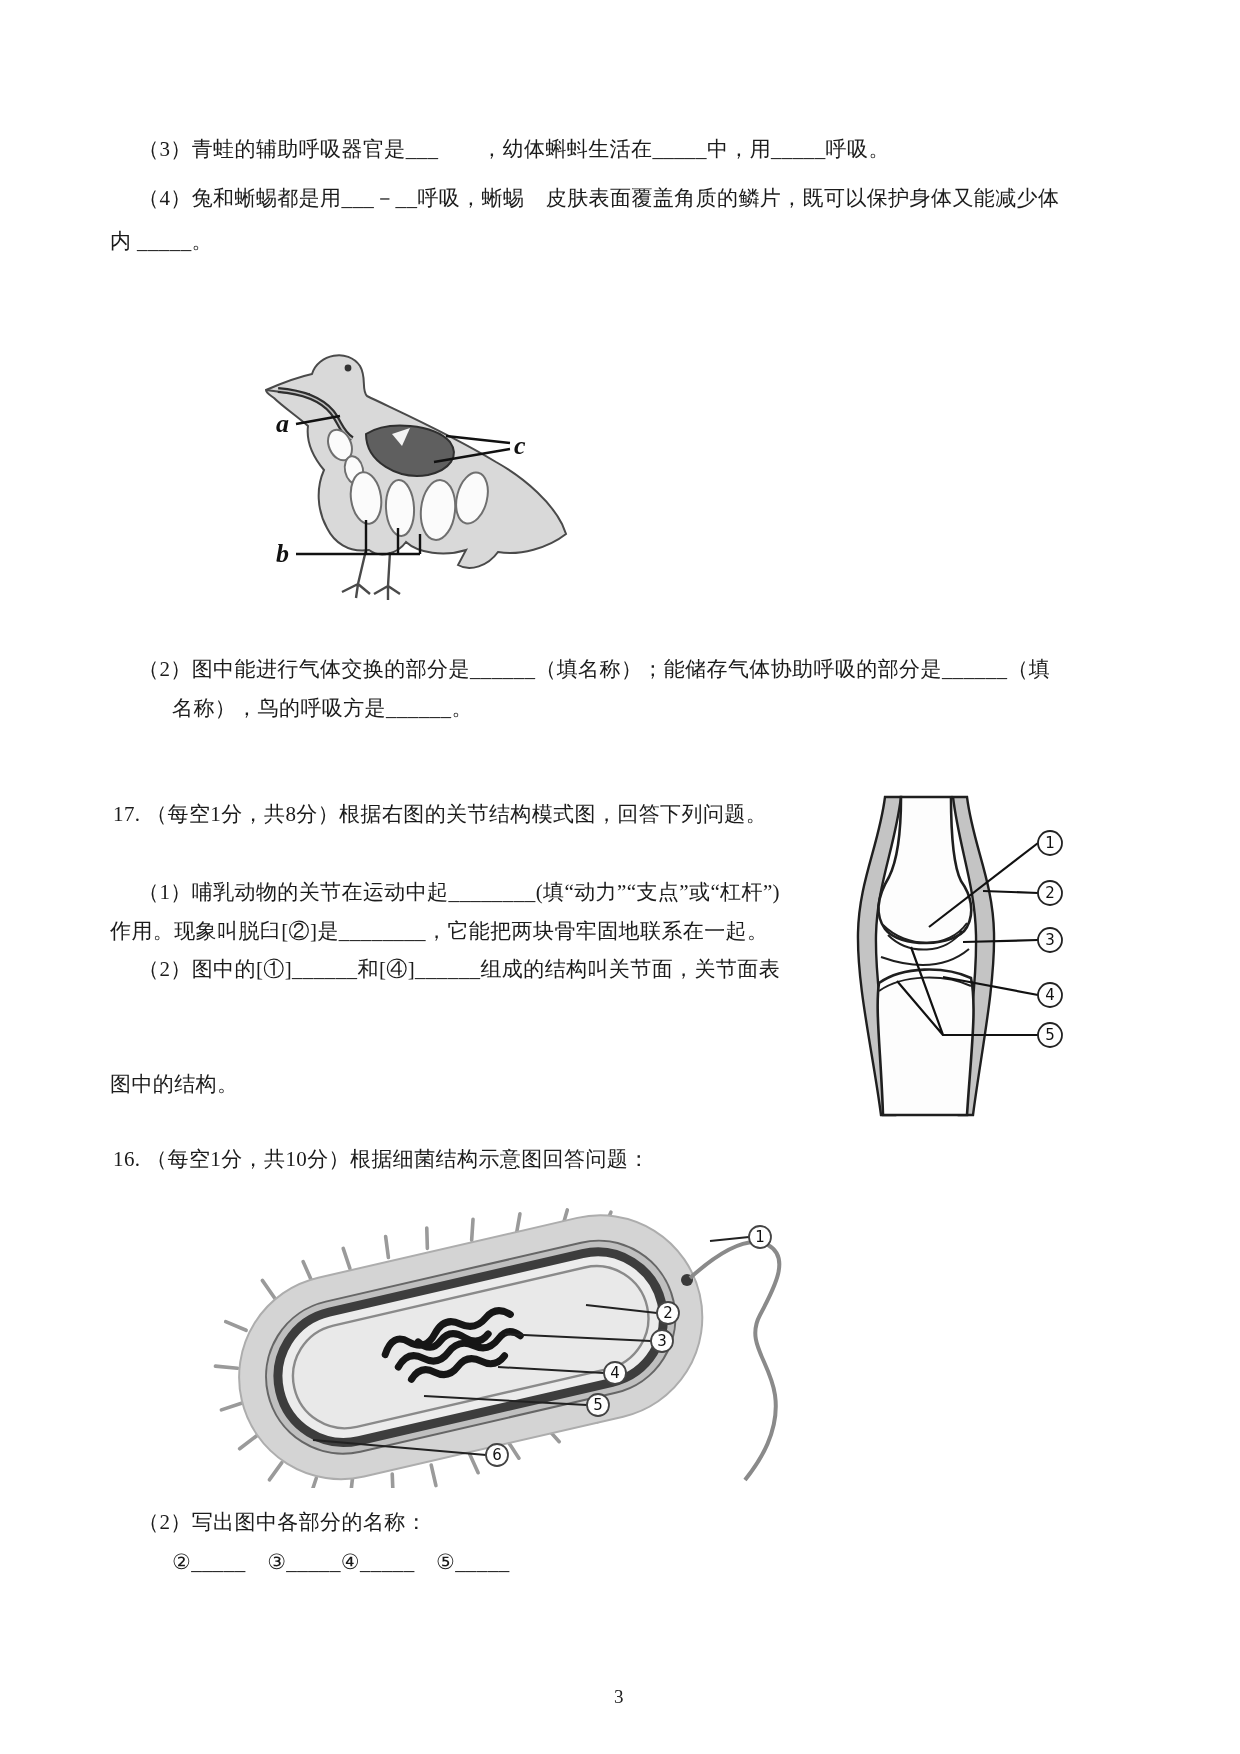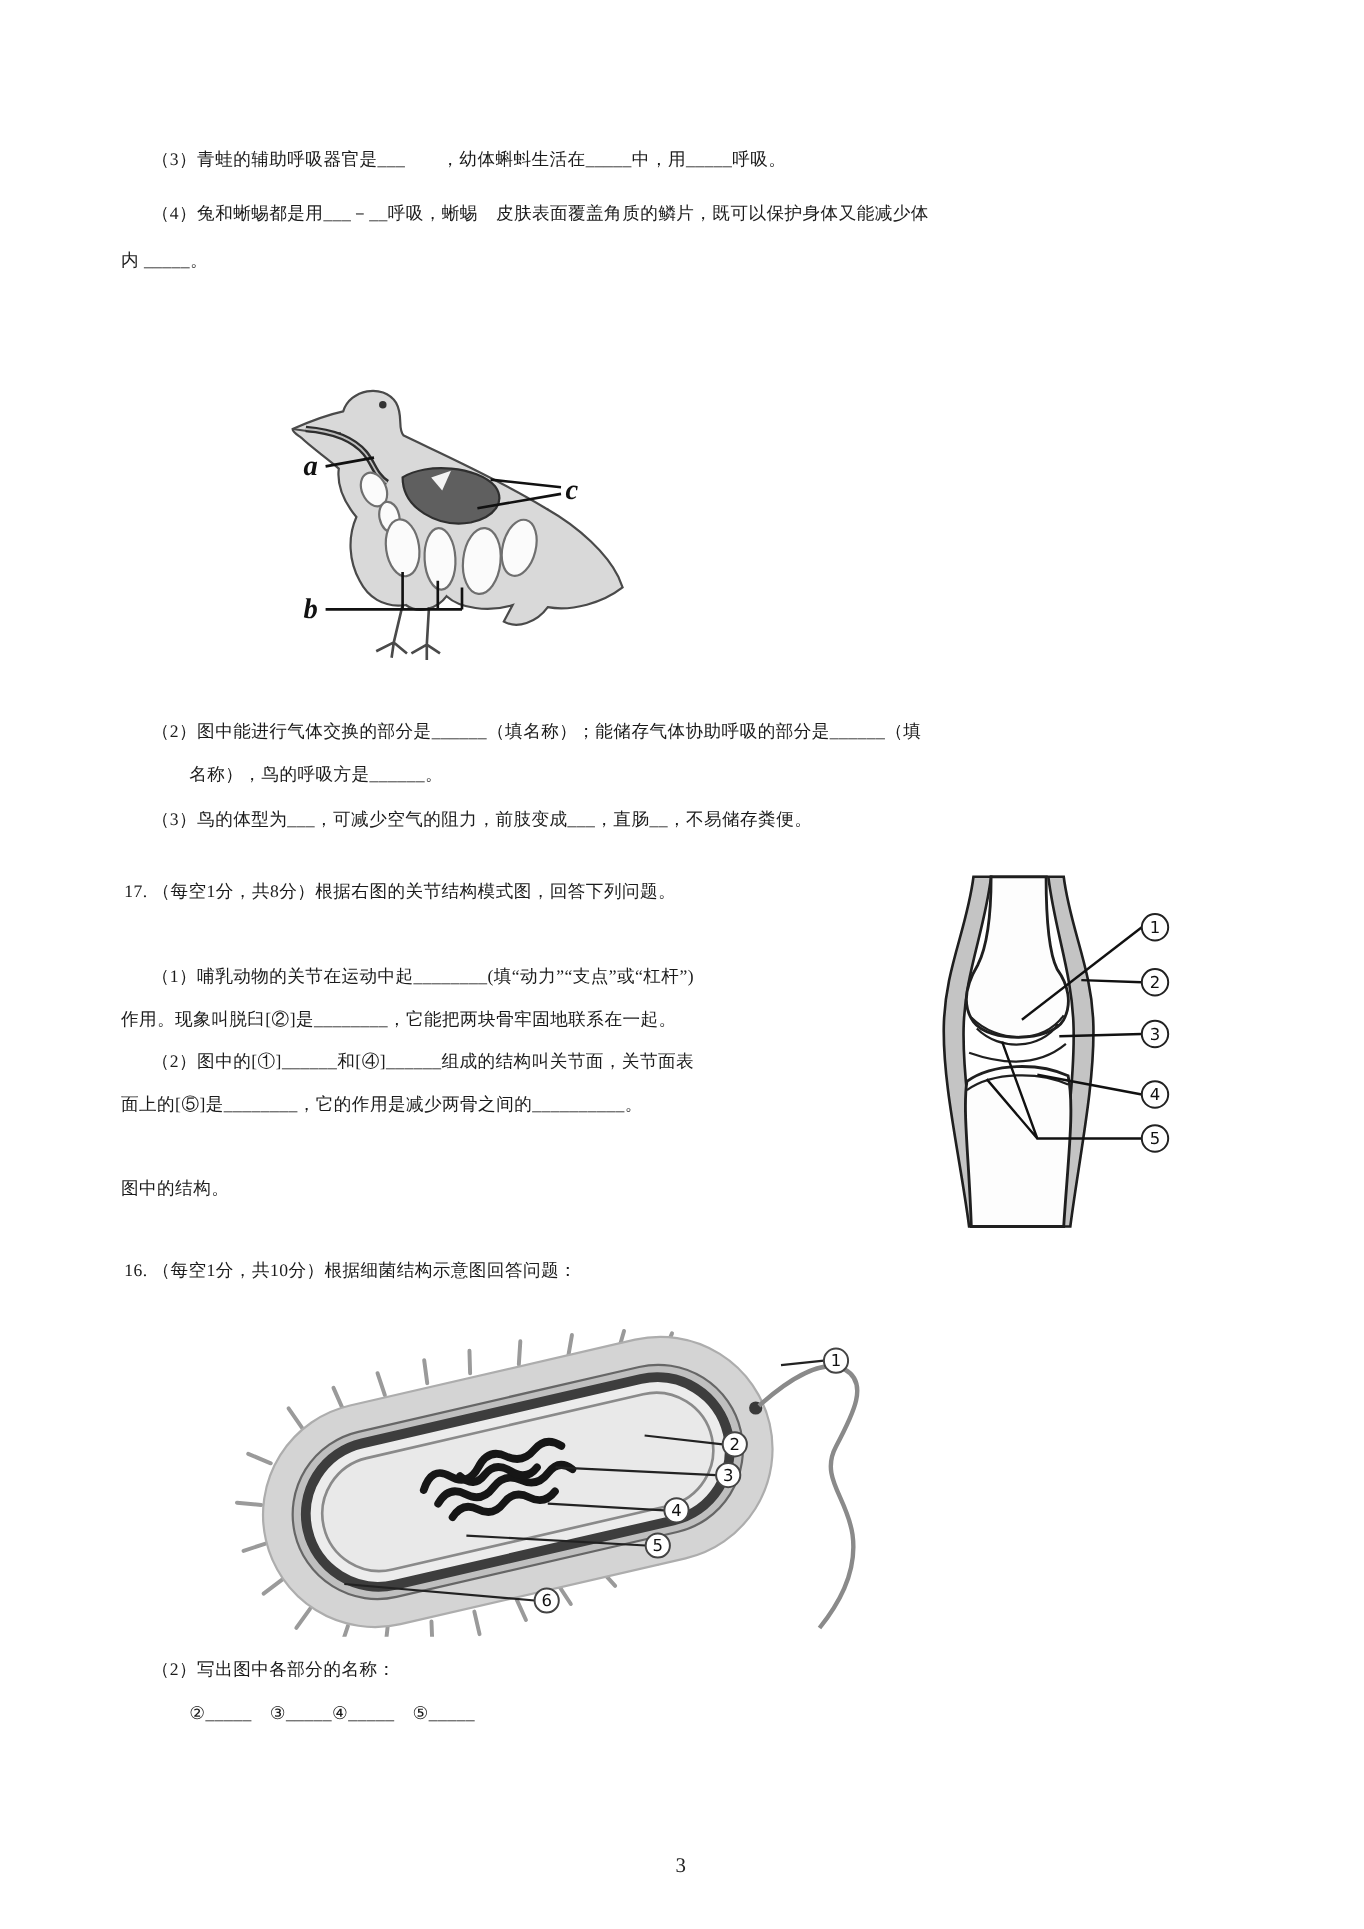--- a/index.html
+++ b/index.html
@@ -2,21 +2,21 @@
 <html><head>
 <meta charset="utf-8">
 <style>
   * { margin:0; padding:0; box-sizing:border-box; }
   html,body { background:#ffffff; }
   .page {
     position:relative; width:1240px; height:1754px; background:#ffffff;
     font-family:"Liberation Serif","DejaVu Serif",serif; color:#1b1b1b; overflow:hidden;
   }
   .line {
-    position:absolute; font-size:16px; letter-spacing:.4px; white-space:pre; line-height:1.3;
+    position:absolute; font-size:21px; letter-spacing:.4px; white-space:pre; line-height:1.3;
   }
   .fig { position:absolute; }
   .pageno { position:absolute; font-size:19px; color:#222; }
   svg text.diag-letter { font: italic bold 26px "Liberation Serif", serif; fill:#111; }
   svg text.circ-num { font: 15px "DejaVu Sans", sans-serif; fill:#111; text-anchor:middle; }
 </style>
 </head>
 <body>
 
 <div class="page">
@@ -61,27 +61,25 @@
 
     <text class="diag-letter" x="266" y="116">c</text>
     <path d="M262,105 L198,98 M262,111 L186,124" stroke="#111" stroke-width="2.4" fill="none"></path>
 
     <text class="diag-letter" x="28" y="224">b</text>
     <path d="M48,216 L172,216 M118,216 L118,182 M150,216 L150,190 M172,216 L172,196" stroke="#111" stroke-width="2.4" fill="none"></path>
   </svg>
 
   <div class="line" style="left:138px;top:656px">（2）图中能进行气体交换的部分是______（填名称）；能储存气体协助呼吸的部分是______（填</div>
   <div class="line" style="left:172px;top:695px">名称），鸟的呼吸方是______。</div>
-  <div class="line" style="left:138px;top:736px">（3）鸟的体型为___，可减少空气的阻力，前肢变成___，直肠__，不易储存粪便。</div>
 
   <div class="line" style="left:113px;top:801px">17. （每空1分，共8分）根据右图的关节结构模式图，回答下列问题。</div>
   <div class="line" style="left:138px;top:879px">（1）哺乳动物的关节在运动中起________(填“动力”“支点”或“杠杆”)</div>
   <div class="line" style="left:110px;top:918px">作用。现象叫脱臼[②]是________，它能把两块骨牢固地联系在一起。</div>
   <div class="line" style="left:138px;top:956px">（2）图中的[①]______和[④]______组成的结构叫关节面，关节面表</div>
-  <div class="line" style="left:110px;top:995px">面上的[⑤]是________，它的作用是减少两骨之间的__________。</div>
   <div class="line" style="left:110px;top:1071px">图中的结构。</div>
 
   <svg class="fig" style="left:845px;top:795px;width:235px;height:322px" viewBox="0 0 235 322">
 
     <path d="M40,2 C34,50 14,86 13,138 C12,192 28,258 36,320 L50,320 C42,258 30,190 31,140 C32,90 50,52 56,2 Z" fill="#c4c4c4" stroke="#1f1f1f" stroke-width="2.4"></path>
     <path d="M122,2 C128,50 148,86 149,138 C150,192 136,258 128,320 L114,320 C122,258 132,190 131,140 C130,90 114,52 108,2 Z" fill="#c4c4c4" stroke="#1f1f1f" stroke-width="2.4"></path>
 
     <path d="M56,2 C56,40 52,66 44,82 C32,102 30,120 40,134 C54,153 110,153 122,132 C130,117 126,100 116,86 C108,70 106,40 106,2 Z" fill="#fdfdfd" stroke="#1f1f1f" stroke-width="2.6"></path>
 
     <path d="M38,130 C62,154 104,154 122,128 M43,140 C64,161 101,159 117,136" fill="none" stroke="#1f1f1f" stroke-width="2"></path>

